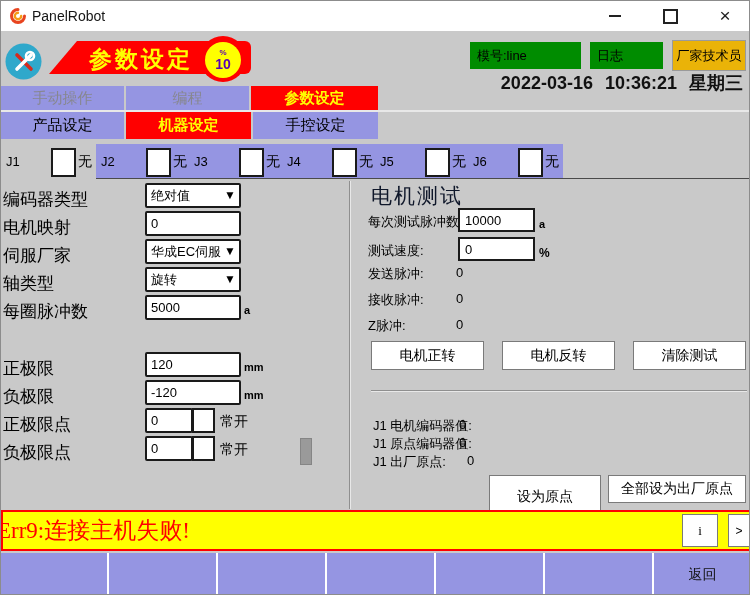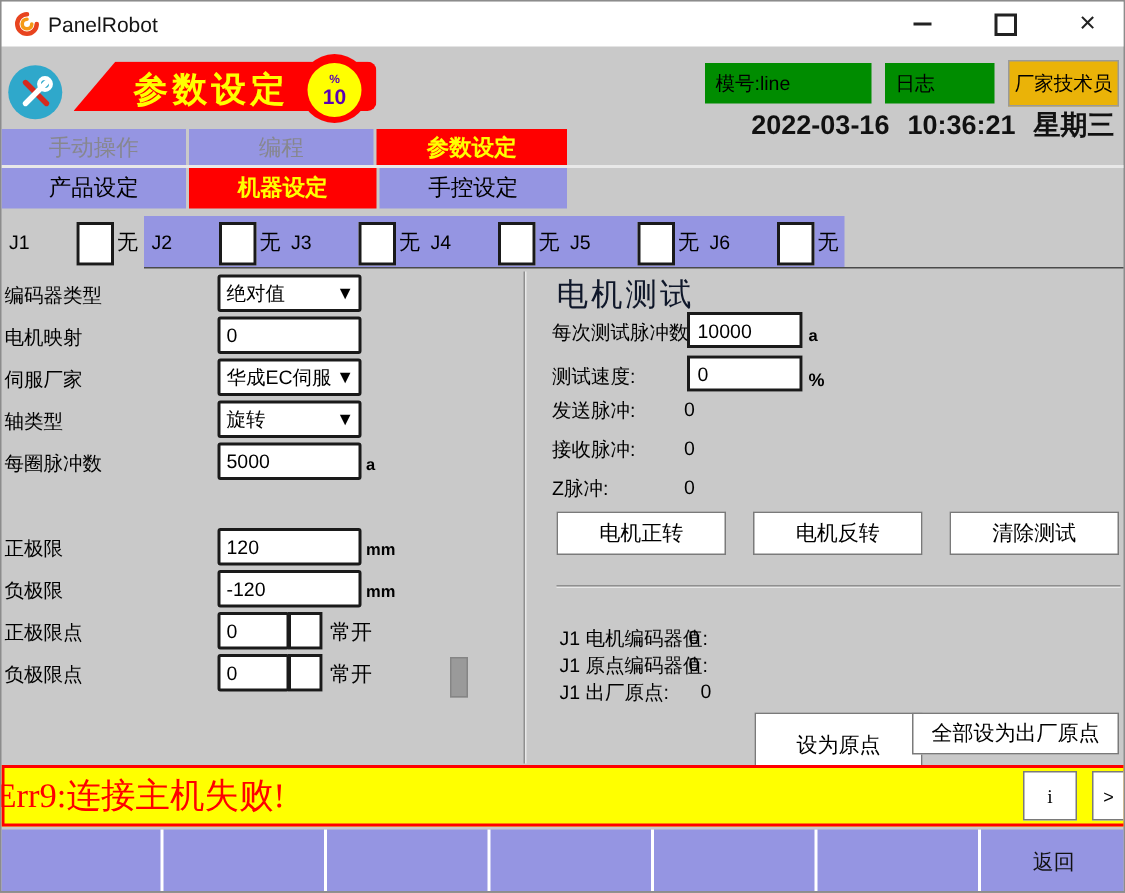--- a/index.html
+++ b/index.html
@@ -50,21 +50,21 @@
   .joint-underline{left:95px;top:177px;width:655px;height:1px;background:#4a4a4a;}
   .joint{top:143px;width:93px;height:34px;}
   .jp0{left:0;} .jp1{left:95px;} .jp2{left:188px;} .jp3{left:281px;} .jp4{left:374px;} .jp5{left:467px;}
   .jid{position:absolute;left:5px;top:10px;font-size:13px;}
   .jcheck{position:absolute;left:50px;top:4px;width:21px;height:25px;background:#fff;border:2px solid #1a1a1a;cursor:pointer;}
   .jstate{position:absolute;left:77px;top:9px;font-size:14px;}
   
   .frow{left:0;width:345px;height:26px;}
   .r0{top:182px;} .r1{top:210px;} .r2{top:238px;} .r3{top:266px;} .r4{top:294px;}
   .r5{top:322px;} .r6{top:351px;} .r7{top:379px;} .r8{top:407px;} .r9{top:435px;}
-  .flabel{position:absolute;left:2px;top:5px;font-size:13px;}
+  .flabel{position:absolute;left:2px;top:5px;font-size:17px;}
   .fselect{position:absolute;left:144px;top:0;width:96px;height:25px;background:#fff;border:2px solid #1a1a1a;
            border-radius:2px;box-sizing:border-box;display:flex;align-items:center;padding-left:4px;font-size:13px;cursor:pointer;}
   .fsel-arrow{position:absolute;right:3px;top:3px;font-size:12px;color:#000;}
   .field{position:absolute;left:144px;top:0;width:96px;height:25px;border:2px solid #1a1a1a;border-radius:2px;
          box-sizing:border-box;font-size:13px;padding:0 2px 0 4px;font-family:inherit;background:#fff;color:#000;}
   .field.small{width:48px;}
   .fbox{position:absolute;left:191px;top:0;width:23px;height:25px;background:#fff;border:2px solid #1a1a1a;box-sizing:border-box;cursor:pointer;}
   .fmode{position:absolute;left:219px;top:5px;font-size:14px;}
   .funit{position:absolute;left:243px;top:9px;font-size:11px;font-weight:bold;}
   .scroll-thumb{left:299px;top:437px;width:12px;height:27px;background:#9a9a9a;border:1px solid #858585;box-sizing:border-box;cursor:pointer;}
@@ -83,21 +83,21 @@
   .mt-l5{left:367px;top:316px;} .mt-v5{left:455px;top:316px;}
   .btn{background:#fff;border:1px solid #7a7a7a;display:flex;align-items:center;justify-content:center;
        font-size:14px;color:#000;cursor:pointer;box-sizing:border-box;}
   .btn-forward{left:370px;top:340px;width:113px;height:29px;}
   .btn-reverse{left:501px;top:340px;width:113px;height:29px;}
   .btn-clear{left:632px;top:340px;width:113px;height:29px;}
   .hline{left:370px;top:389px;width:376px;height:1px;background:#8f8f8f;box-shadow:0 1px 0 #e8e8e8;}
   .enc-l1{left:372px;top:416px;} .enc-v1{left:458px;top:416px;}
   .enc-l2{left:372px;top:434px;} .enc-v2{left:458px;top:434px;}
   .enc-l3{left:372px;top:452px;} .enc-v3{left:466px;top:452px;}
-  .btn-setorigin{left:502px;top:474px;width:112px;height:44px;}
+  .btn-setorigin{left:488px;top:474px;width:112px;height:44px;}
   .btn-setall{left:607px;top:474px;width:138px;height:28px;}
   
   .errbar{left:0;top:509px;width:750px;height:41px;background:#ffff00;border:2px solid #ff0000;box-sizing:border-box;}
   .err-text{left:-4px;top:514px;font-size:23px;color:#ff0000;white-space:nowrap;
             font-family:"Liberation Serif","DejaVu Serif",serif;}
   .btn-info{left:681px;top:513px;width:36px;height:33px;font-size:13px;font-family:"Liberation Serif","DejaVu Serif",serif;}
   .btn-next{left:727px;top:513px;width:22px;height:33px;font-size:12px;}
   
   .bottombar{left:0;top:552px;width:750px;height:43px;background:#9595e2;}
   .bdiv{top:552px;width:2px;height:43px;background:#fff;}

